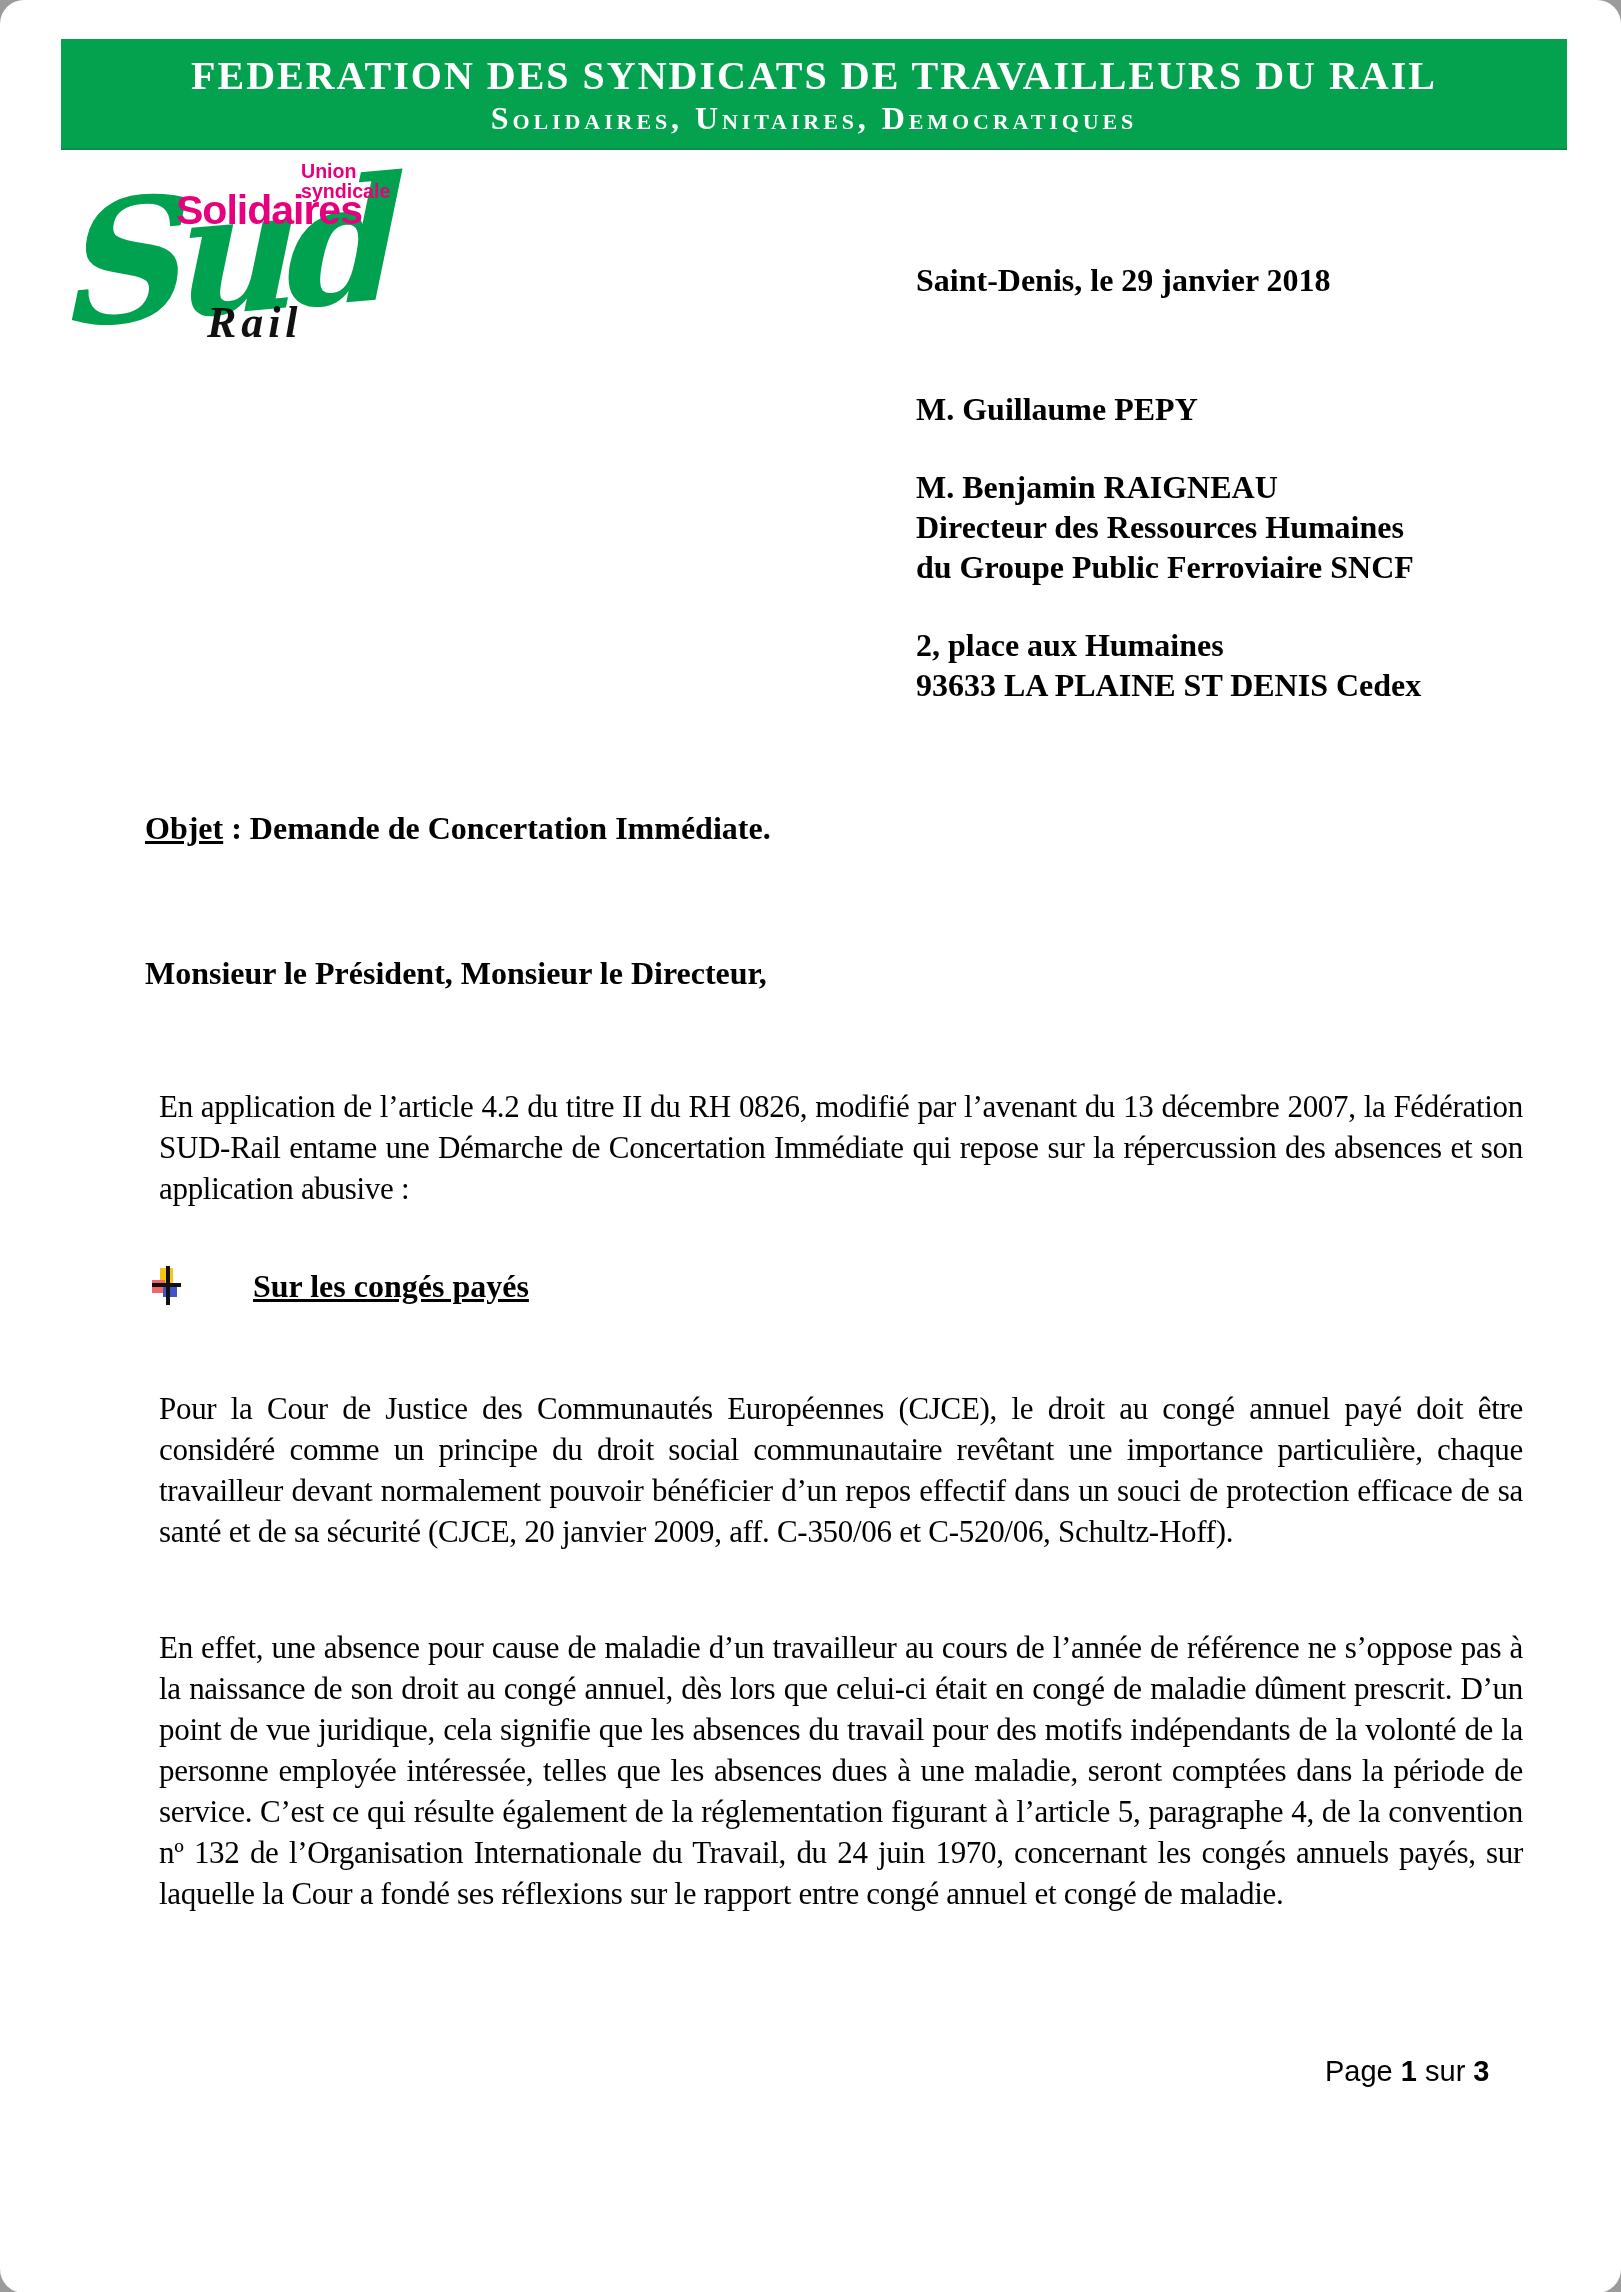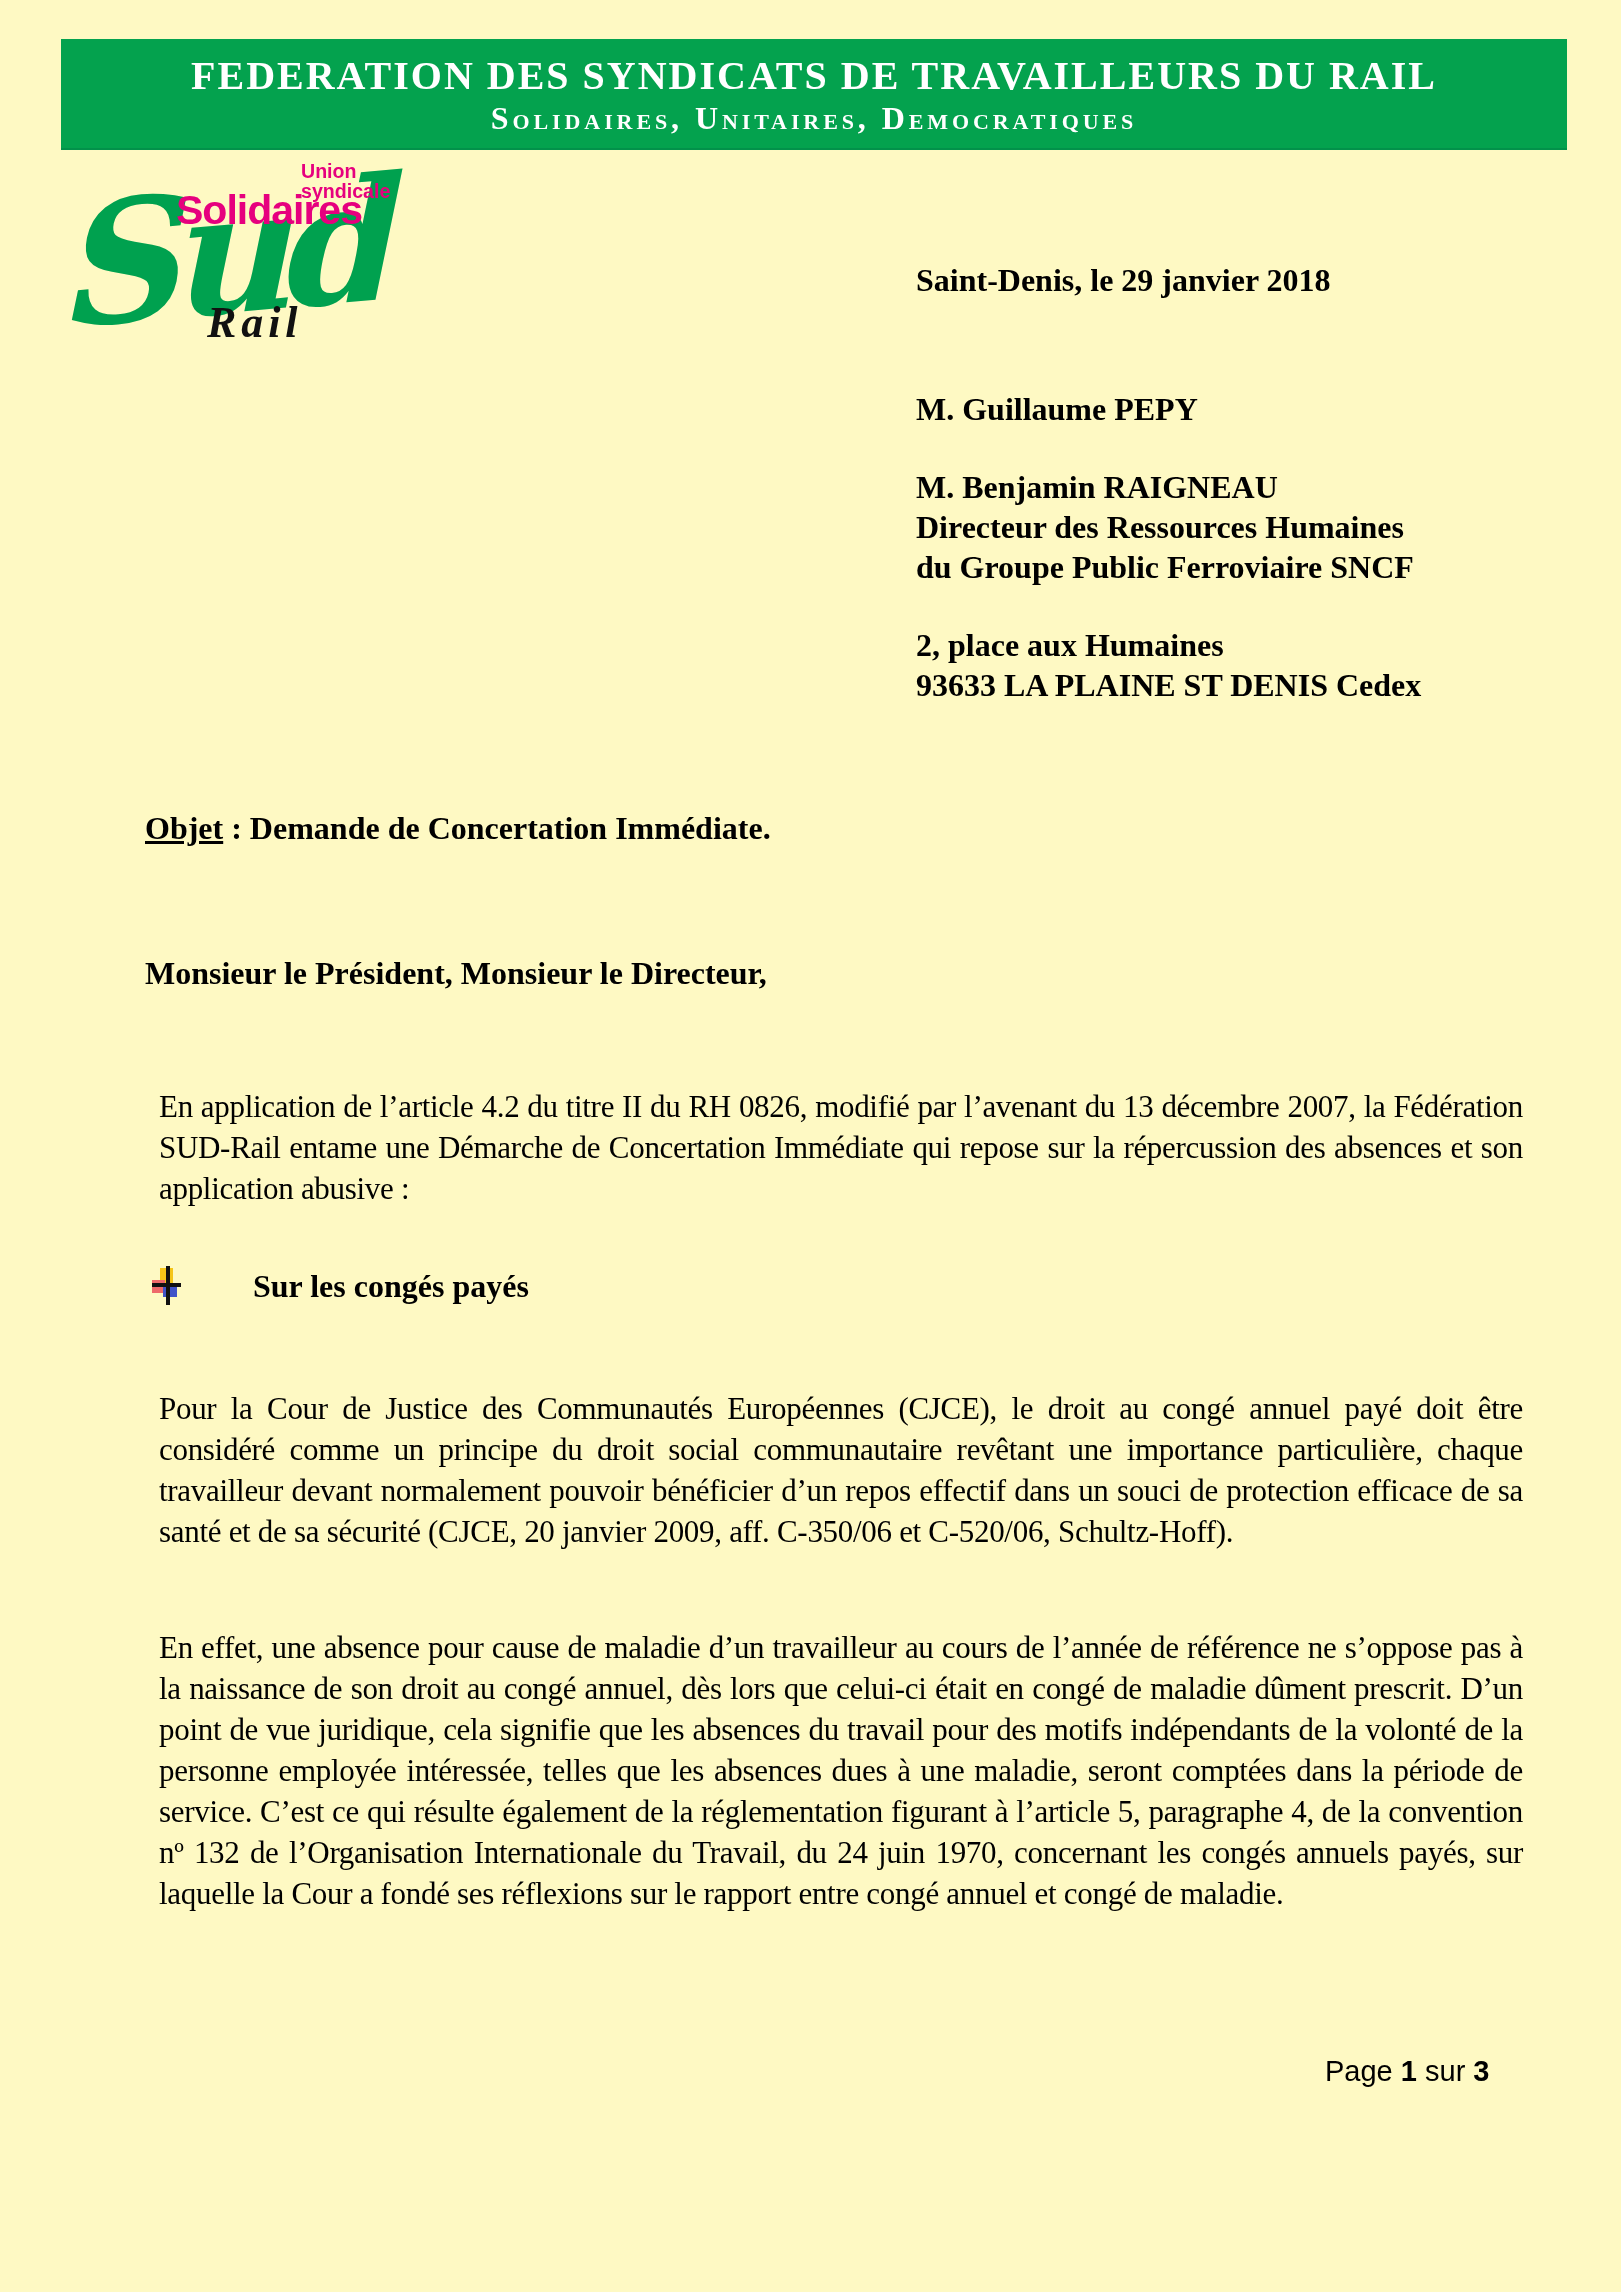--- a/index.html
+++ b/index.html
@@ -1,23 +1,24 @@
 <!DOCTYPE html>
 <html lang="fr"><head>
 <meta charset="utf-8">
 <style>
   html,body{margin:0;padding:0;background:#9b9b9b;}
   .page{
     position:relative;
     width:1621px;height:2293px;
-    background:#fef9c3;
+    background:#ffffff;
     margin:0 auto;
     overflow:hidden;
     font-family:"Liberation Serif", serif;
     color:#000;
+    border-radius:24px;
   }
 
   
   .banner{
     position:absolute;left:61px;top:39px;width:1506px;height:111px;
     background:#04a24e;
     border-bottom:2.9px solid #02914a;
     text-align:center;color:#fff;
     box-sizing:border-box;
     padding-top:12.7px;
@@ -86,21 +87,21 @@
   .bullet-icon{
     position:absolute;left:0;top:0;width:29px;height:41px;display:inline-block;
   }
   .bullet-icon .sq-yellow{position:absolute;left:7.8px;top:2px;width:13.7px;height:14.7px;background:#f5c518;}
   .bullet-icon .sq-red{position:absolute;left:0px;top:13.7px;width:12.7px;height:13.7px;background:#ee6a6a;}
   .bullet-icon .sq-blue{position:absolute;left:10.8px;top:16.7px;width:14.7px;height:14.7px;background:#4053c8;}
   .bullet-icon .bar-h{position:absolute;left:0;top:16.7px;width:29px;height:3.9px;background:#111;}
   .bullet-icon .bar-v{position:absolute;left:13.7px;top:0;width:3.9px;height:39px;background:#111;}
   .section-title{
     position:absolute;left:101px;top:2px;
-    font-size:32px;font-weight:bold;white-space:nowrap;
+    font-size:32px;font-weight:bold;text-decoration:underline;white-space:nowrap;
   }
 
   
   .page-footer{
     position:absolute;left:1325px;top:2055px;
     font-family:"Liberation Sans",sans-serif;font-size:29px;color:#000;
     white-space:nowrap;
   }
   .page-footer .bold{font-weight:bold;}
 </style>

